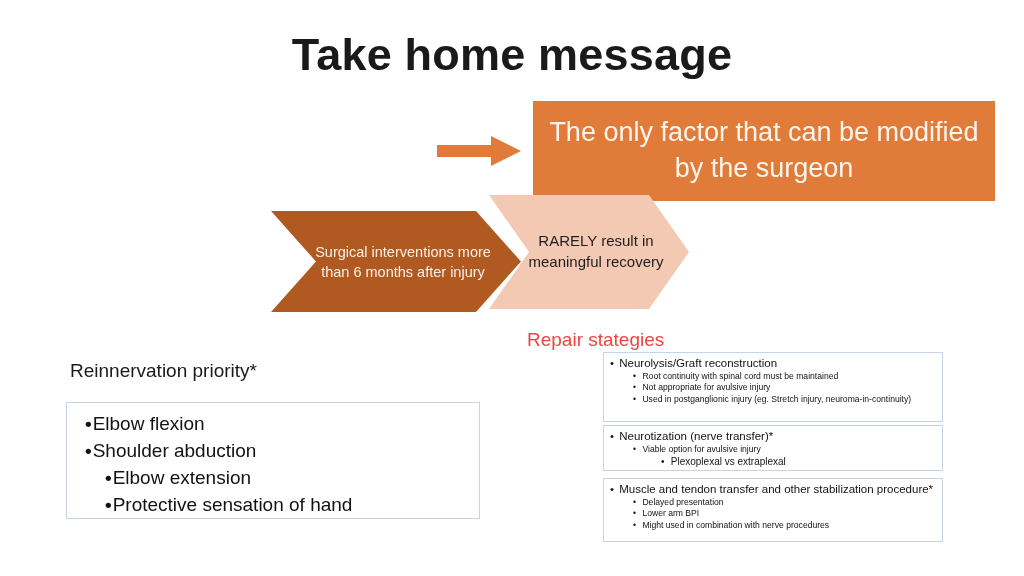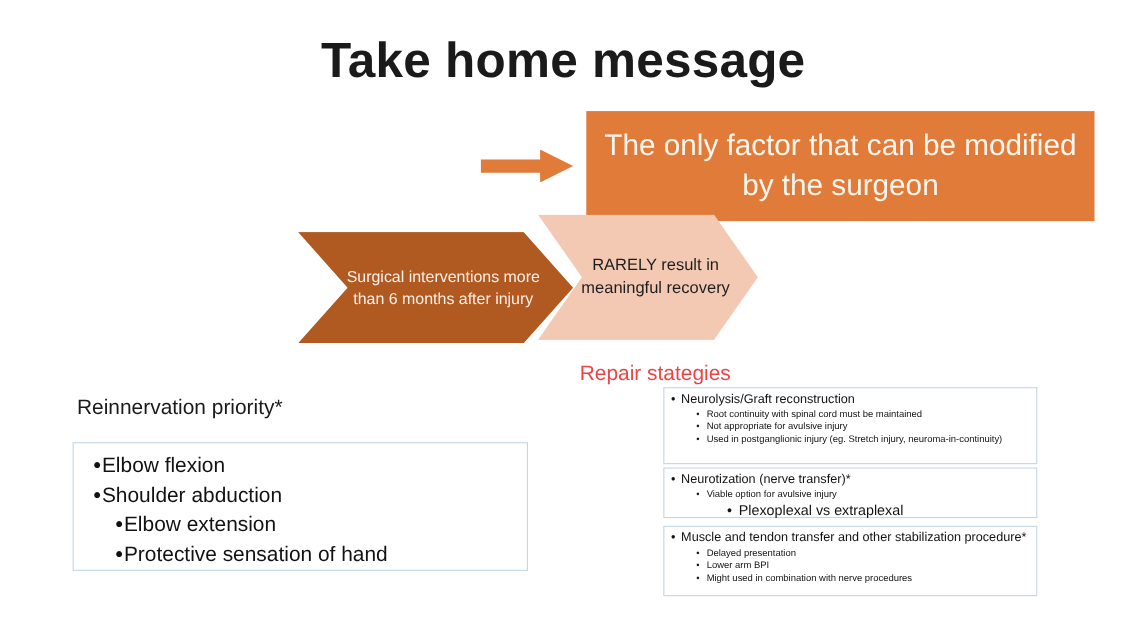--- a/index.html
+++ b/index.html
@@ -184,21 +184,21 @@
   }
   .lvl2 {
     font-size: 8.6px;
     color: #121212;
     line-height: 1.34;
     padding-left: 7px;
     text-indent: -7px;
     margin-left: 30px;
   }
   .lvl3 {
-    font-size: 13px;
+    font-size: 10px;
     color: #121212;
     line-height: 1.34;
     padding-left: 7px;
     text-indent: -7px;
     margin-left: 58px;
   }
   .bul { display: inline-block; }
 </style>
 </head>
 <body>

